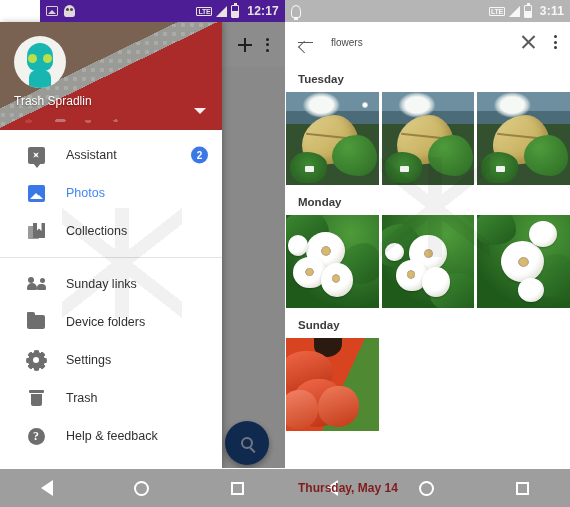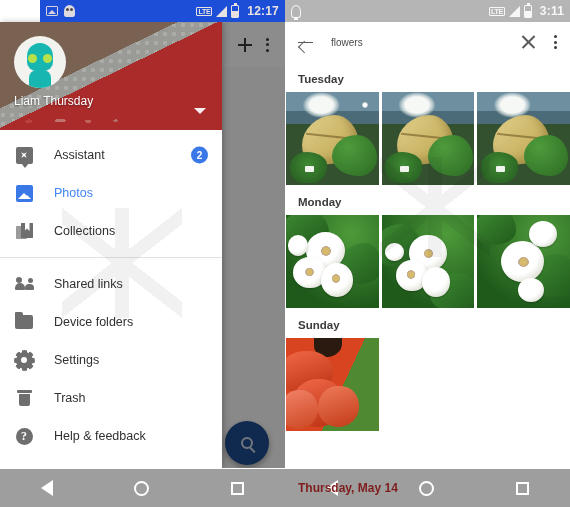--- a/index.html
+++ b/index.html
@@ -10,21 +10,21 @@
   }
   .screens { display:flex; width:570px; height:507px; }
   .phone { position:relative; width:285px; height:507px; overflow:hidden; }
 
   
   .statusbar {
     position:absolute; top:0; left:0; right:0; height:22px;
     display:flex; align-items:center; padding:0 6px; z-index:60;
     font-size:11px; font-weight:bold;
   }
-  .sb-left { background:#1d4ed8; color:#e8e3e0;margin-left:40px; }
+  .sb-left { background:#4c1d95; color:#e8e3e0;margin-left:40px; }
   .sb-right { background:#b5b5b5; color:#f7f7f7; }
   .sb-icons-l { display:flex; align-items:center; gap:6px; }
   .sb-spacer { flex:1; }
   .sb-icons-r { display:flex; align-items:center; gap:4px; }
   .sb-time { margin-left:4px; font-size:12px; letter-spacing:.2px; }
 
   
   .ico-shot { width:12px; height:10px; border:1.5px solid currentColor; border-radius:1px;
               position:relative; opacity:.9; }
   .ico-shot:after { content:""; position:absolute; left:1px; bottom:1px;
@@ -104,21 +104,21 @@
        radial-gradient(ellipse 4px 2px at 62% 55%, #bda79b 60%, transparent 61%),
        radial-gradient(ellipse 3px 2px at 3% 50%, #c6c0b8 60%, transparent 61%); }
 
   .drawer-list { position:relative; padding-top:6px; }
   .watermark { position:absolute; left:62px; top:78px; width:120px; height:110px; opacity:.055;
      background:
        linear-gradient(38deg, transparent 46%, #111 46% 54%, transparent 54%),
        linear-gradient(-38deg, transparent 46%, #111 46% 54%, transparent 54%),
        linear-gradient(90deg, transparent 44%, #111 44% 56%, transparent 56%);
      pointer-events:none; }
-  .nav-item { display:flex; align-items:center; height:38px; padding-left:12px; position:relative; }
+  .nav-item { display:flex; align-items:center; height:38px; padding-left:24px; position:relative; }
   .nav-ico { width:24px; display:flex; align-items:center; justify-content:center; margin-right:18px; }
   .nav-label { font-size:12.5px; color:#30302f; }
   .nav-item.active .nav-label { color:#4285f4; }
   .badge { position:absolute; right:14px; top:50%; transform:translateY(-50%);
            min-width:17px;height:17px; border-radius:50%; background:#3b78e7; color:#fff;
            font-size:10px; display:flex; align-items:center; justify-content:center; font-weight:bold; }
   .divider { height:1px; background:#e2e2e2; margin:7px 0 7px 0; }
   .i-assist { width:17px;height:17px; background:#6e6e6e; border-radius:2px; position:relative; }
   .i-assist:after{ content:""; position:absolute; left:50%;top:50%; transform:translate(-50%,-50%) rotate(45deg);
       width:8px;height:8px; background:#fff;
@@ -279,21 +279,21 @@
         <div class="hexes"></div>
         <div class="head-noise"></div>
         <div class="avatar">
           <span class="av-head"></span>
           <span class="av-neck"></span>
           <span class="av-glass">
               <i></i>
               <i></i>
             </span>
         </div>
-        <div class="user-name">Liam Thursday</div>
+        <div class="user-name">Trash Spradlin</div>
         <div class="caret"></div>
       </div>
 
       <div class="drawer-list">
         <div class="watermark"></div>
 
         <div class="nav-item">
           <span class="nav-ico">
               <span class="i-assist"></span>
             </span>
@@ -321,21 +321,21 @@
 
         <div class="nav-item">
           <span class="nav-ico">
               <span class="i-people">
                 <i></i>
                 <i></i>
                 <i></i>
                 <i></i>
               </span>
             </span>
-          <span class="nav-label">Shared links</span>
+          <span class="nav-label">Sunday links</span>
         </div>
 
         <div class="nav-item">
           <span class="nav-ico">
               <span class="i-folder"></span>
             </span>
           <span class="nav-label">Device folders</span>
         </div>
 
         <div class="nav-item">

